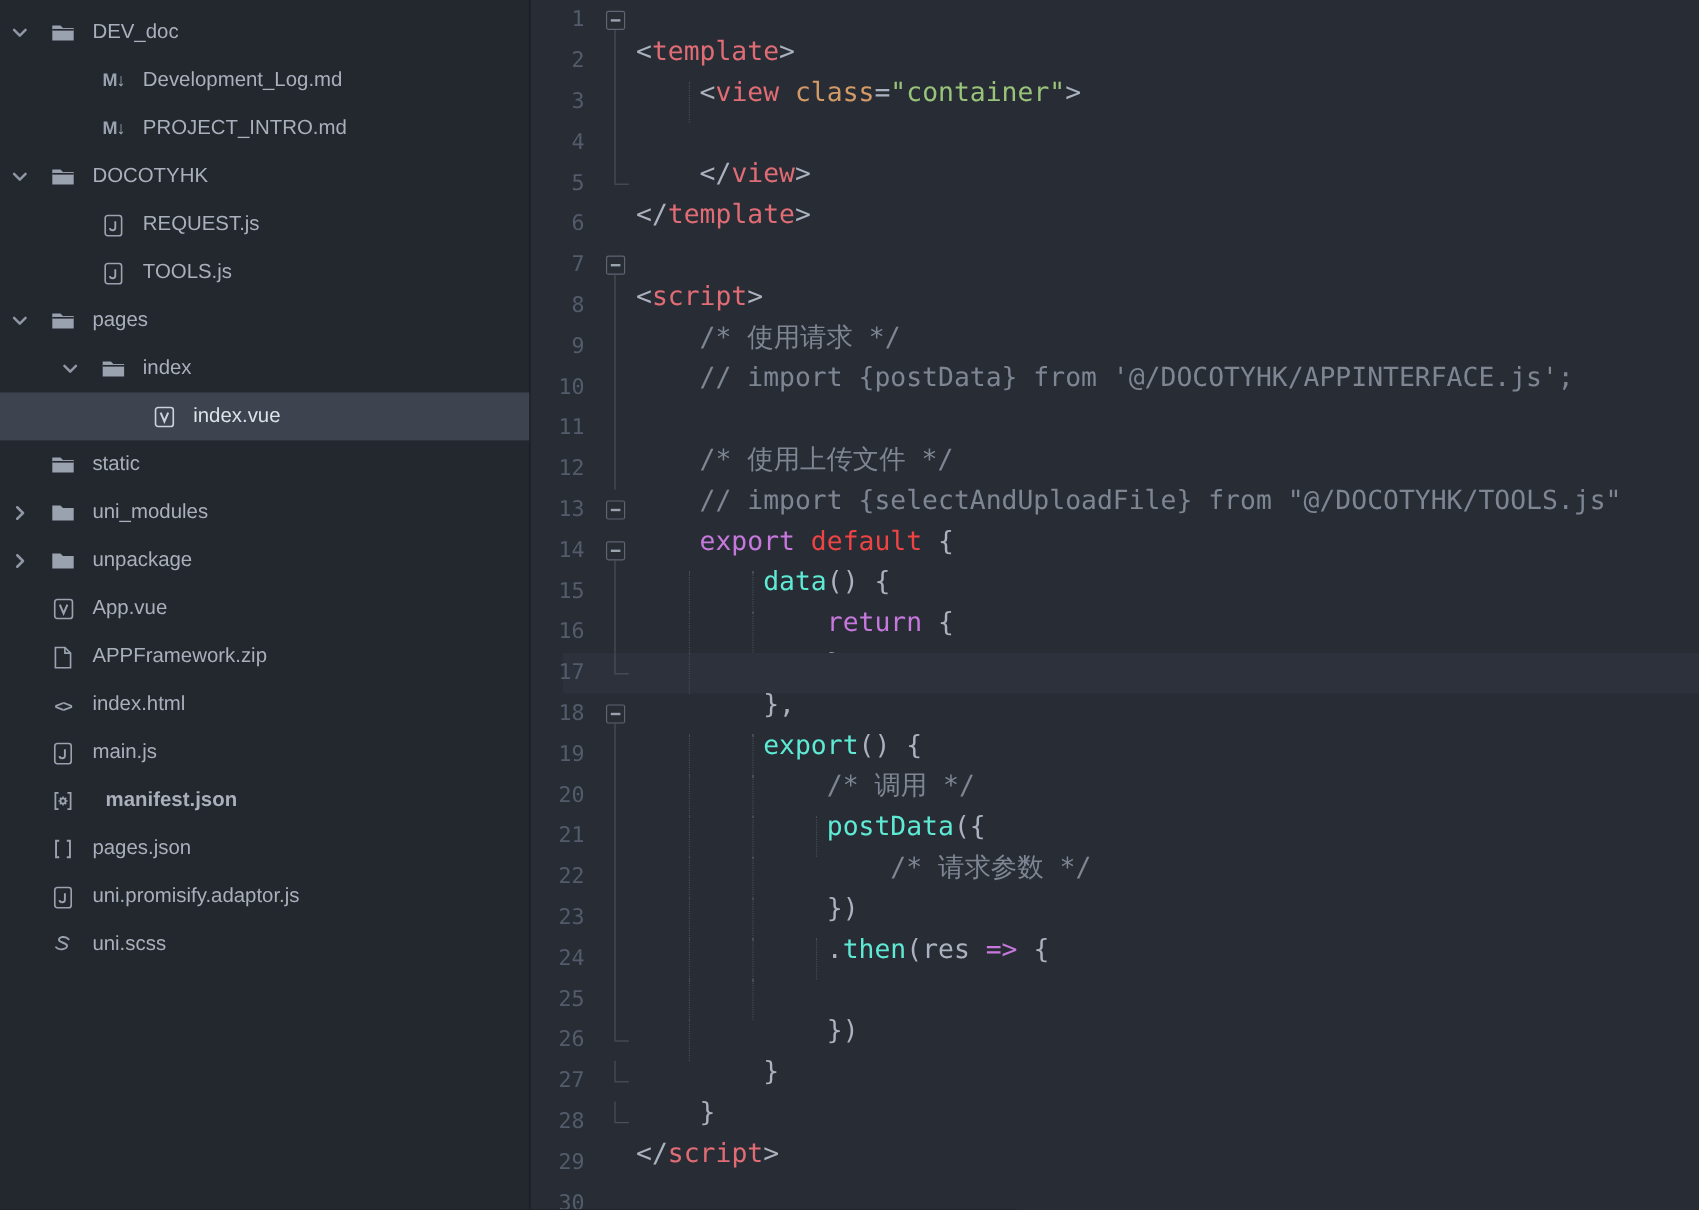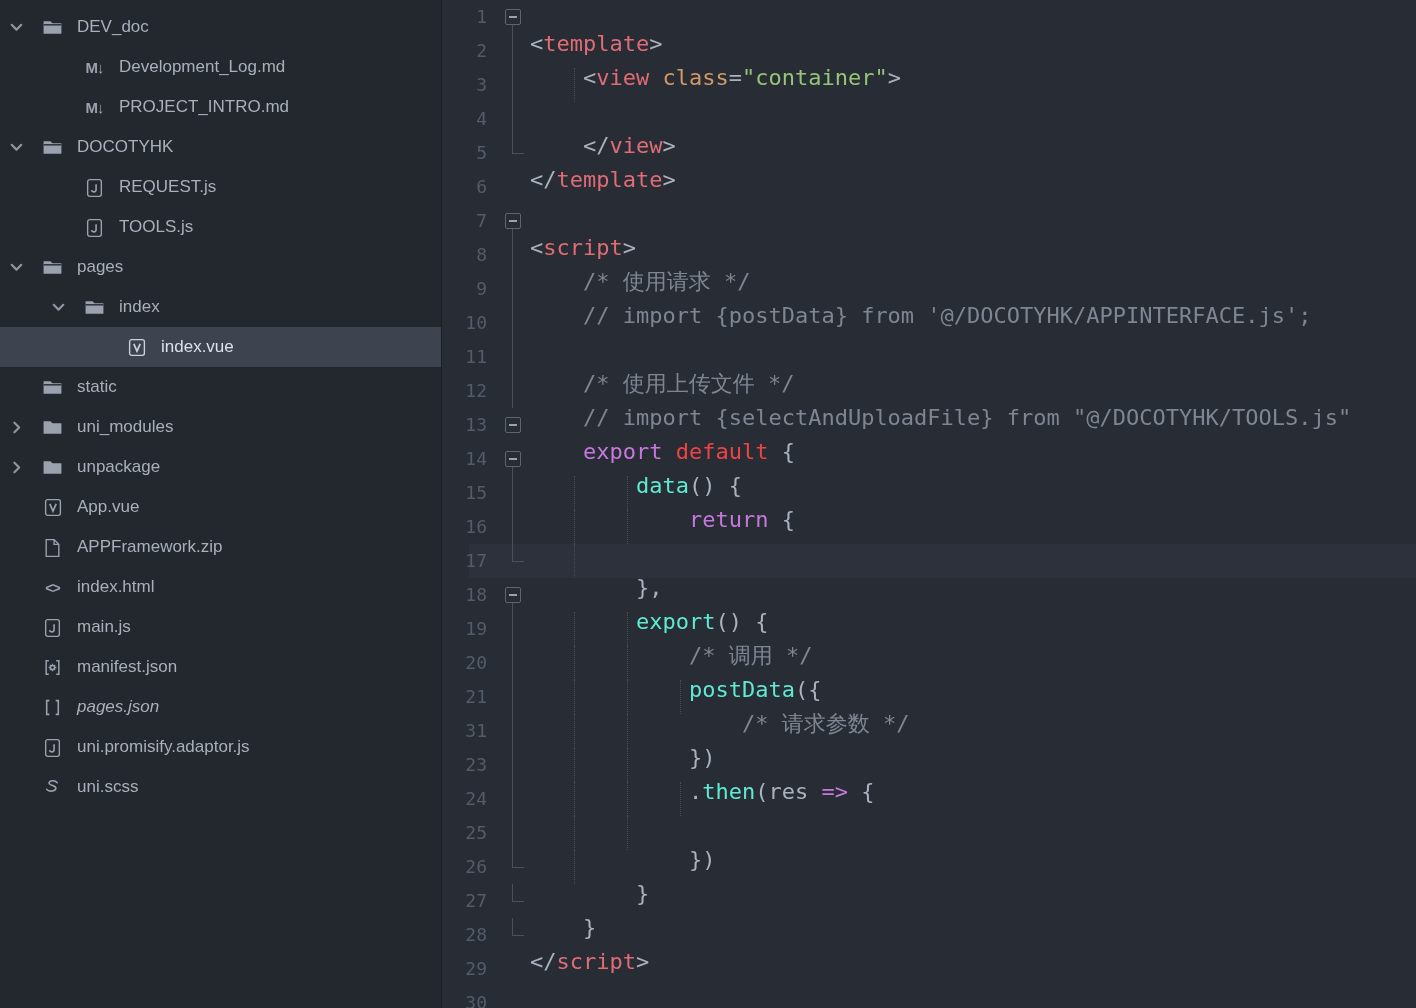--- a/index.html
+++ b/index.html
@@ -205,30 +205,30 @@
               <line x1="9" y1="11.4" x2="9" y2="12.6"></line>
               <line x1="5.4" y1="9" x2="6.6" y2="9"></line>
               <line x1="11.4" y1="9" x2="12.6" y2="9"></line>
               <line x1="6.5" y1="6.5" x2="7.3" y2="7.3"></line>
               <line x1="10.7" y1="10.7" x2="11.5" y2="11.5"></line>
               <line x1="11.5" y1="6.5" x2="10.7" y2="7.3"></line>
               <line x1="7.3" y1="10.7" x2="6.5" y2="11.5"></line>
             </g>
           </svg>
         </span>
-        <span class="flabel" style="left: 77px;">manifest.json</span>
+        <span class="flabel" style="left: 88px; font-weight: bold;">manifest.json</span>
       </div>
       <div class="side-row">
         <span class="ficon" style="left: 42px;">
           <svg width="19" height="19" viewBox="0 0 18 18" fill="none" stroke="currentColor" stroke-width="1.5">
             <path d="M6 2.5 H3.5 V15.5 H6"></path>
             <path d="M12 2.5 H14.5 V15.5 H12"></path>
           </svg>
         </span>
-        <span class="flabel" style="left: 77px; font-style: italic;">pages.json</span>
+        <span class="flabel" style="left: 77px;">pages.json</span>
       </div>
       <div class="side-row">
         <span class="ficon" style="left: 42px;">
           <svg width="17" height="20" viewBox="0 0 16 19" fill="none" stroke="currentColor" stroke-width="1.3">
             <rect x="1.5" y="1.5" width="13" height="16" rx="2"></rect>
             <path d="M9.5 6 v5.2 c0 2.6 -4 2.6 -4.3 0.3" stroke-width="1.5"></path>
           </svg>
         </span>
         <span class="flabel" style="left: 77px;">uni.promisify.adaptor.js</span>
       </div>
@@ -363,21 +363,21 @@
         <div class="guide" style="left: 184px;"></div>
         <div class="guide" style="left: 237px;"></div>
         <div class="fold-vline"></div>
         <span class="ln">21</span>
         <span class="code"><span class="tk-c">				/* 请求参数 */</span></span>
       </div>
       <div class="code-line">
         <div class="guide" style="left: 131px;"></div>
         <div class="guide" style="left: 184px;"></div>
         <div class="fold-vline"></div>
-        <span class="ln">31</span>
+        <span class="ln">22</span>
         <span class="code"><span class="tk-p">			})</span></span>
       </div>
       <div class="code-line">
         <div class="guide" style="left: 131px;"></div>
         <div class="guide" style="left: 184px;"></div>
         <div class="fold-vline"></div>
         <span class="ln">23</span>
         <span class="code"><span class="tk-p">			.</span><span class="tk-f">then</span><span class="tk-p">(</span><span class="tk-p">res </span><span class="tk-k">=&gt;</span><span class="tk-p"> {</span></span>
       </div>
       <div class="code-line">

